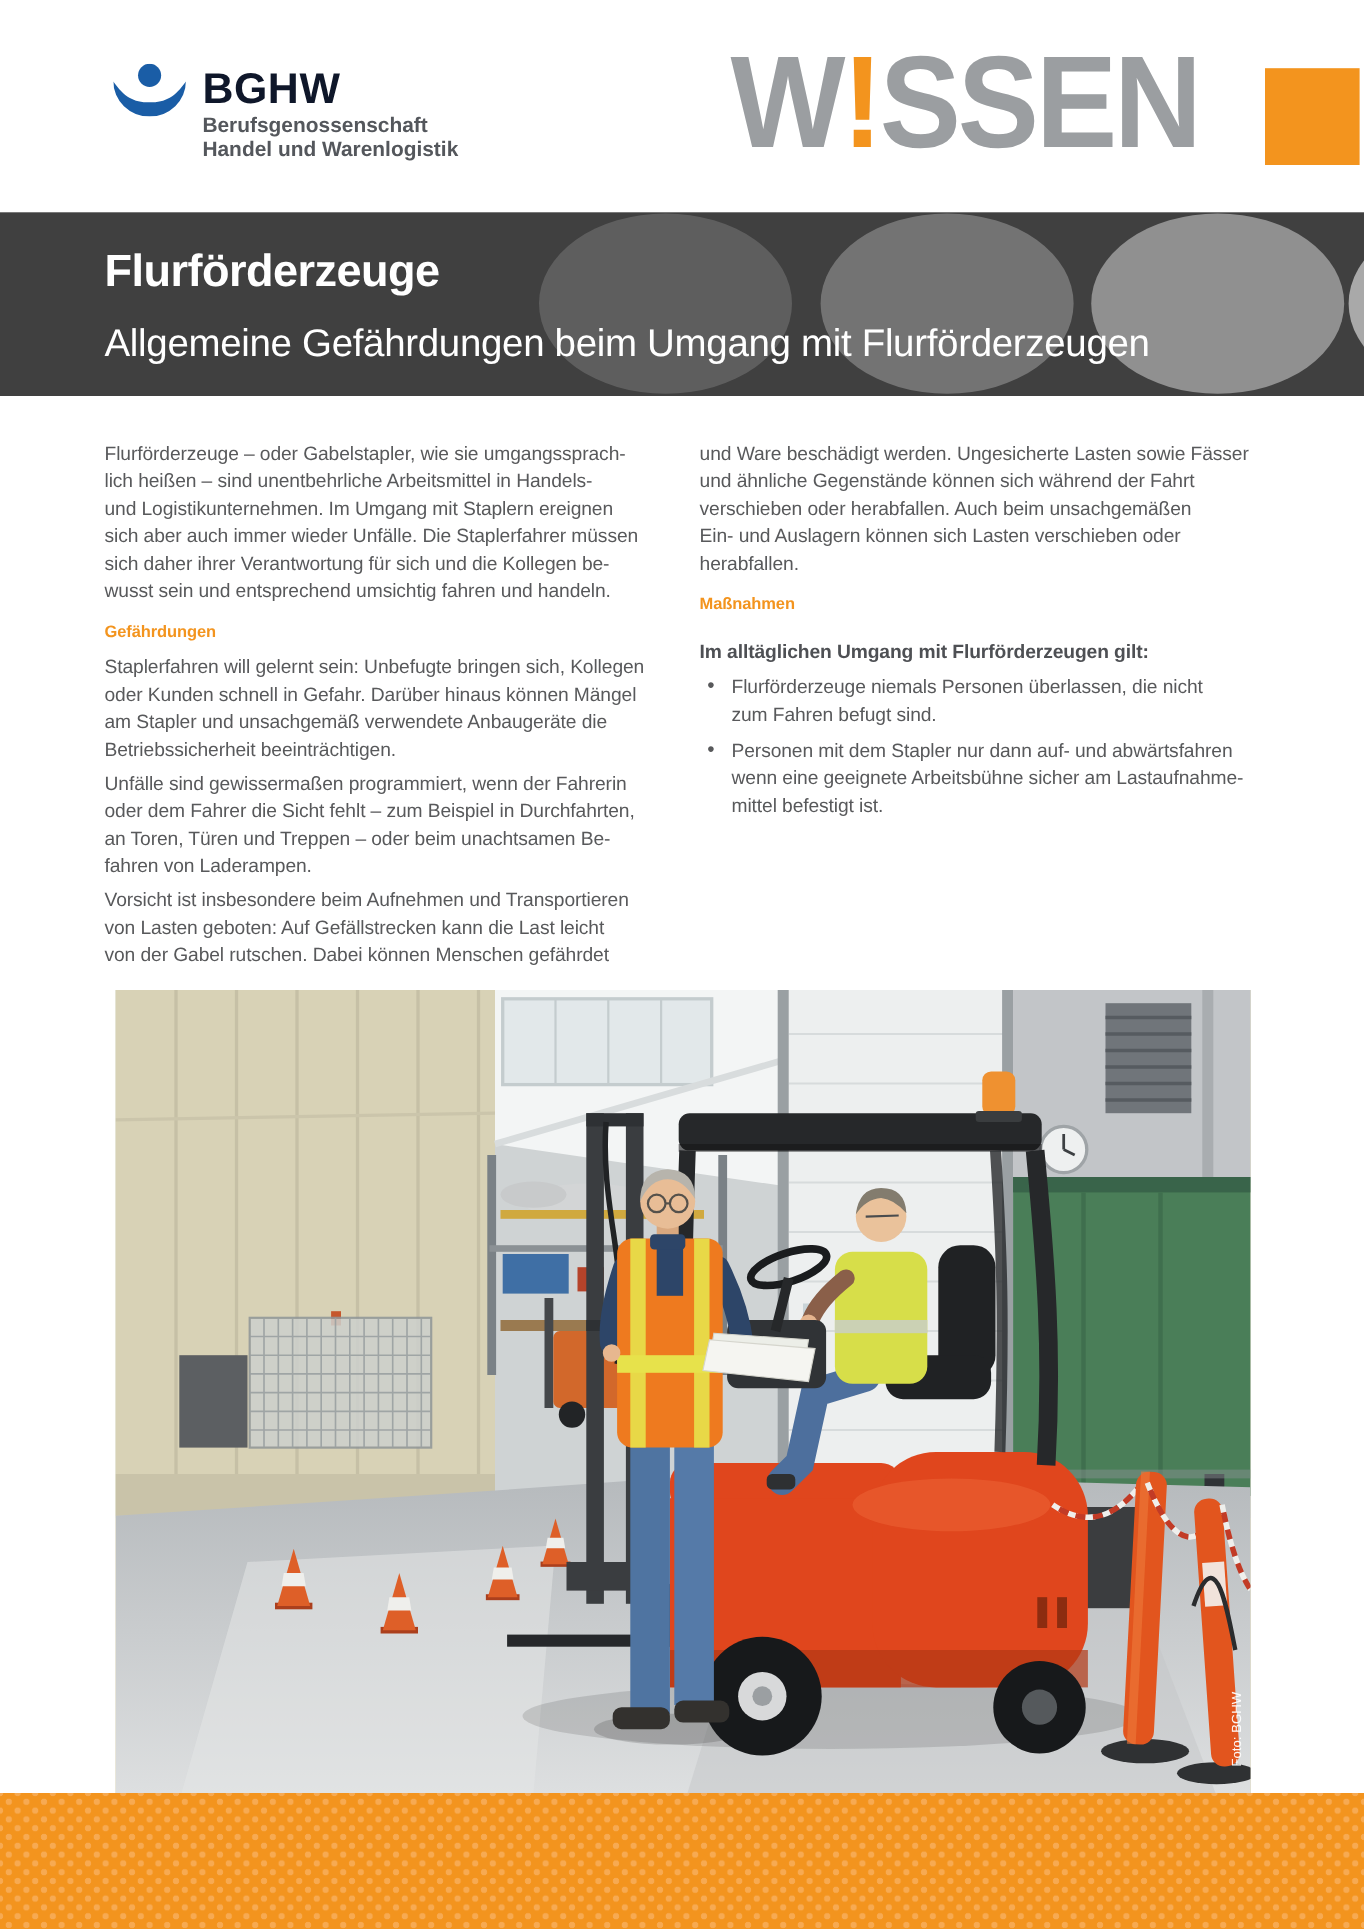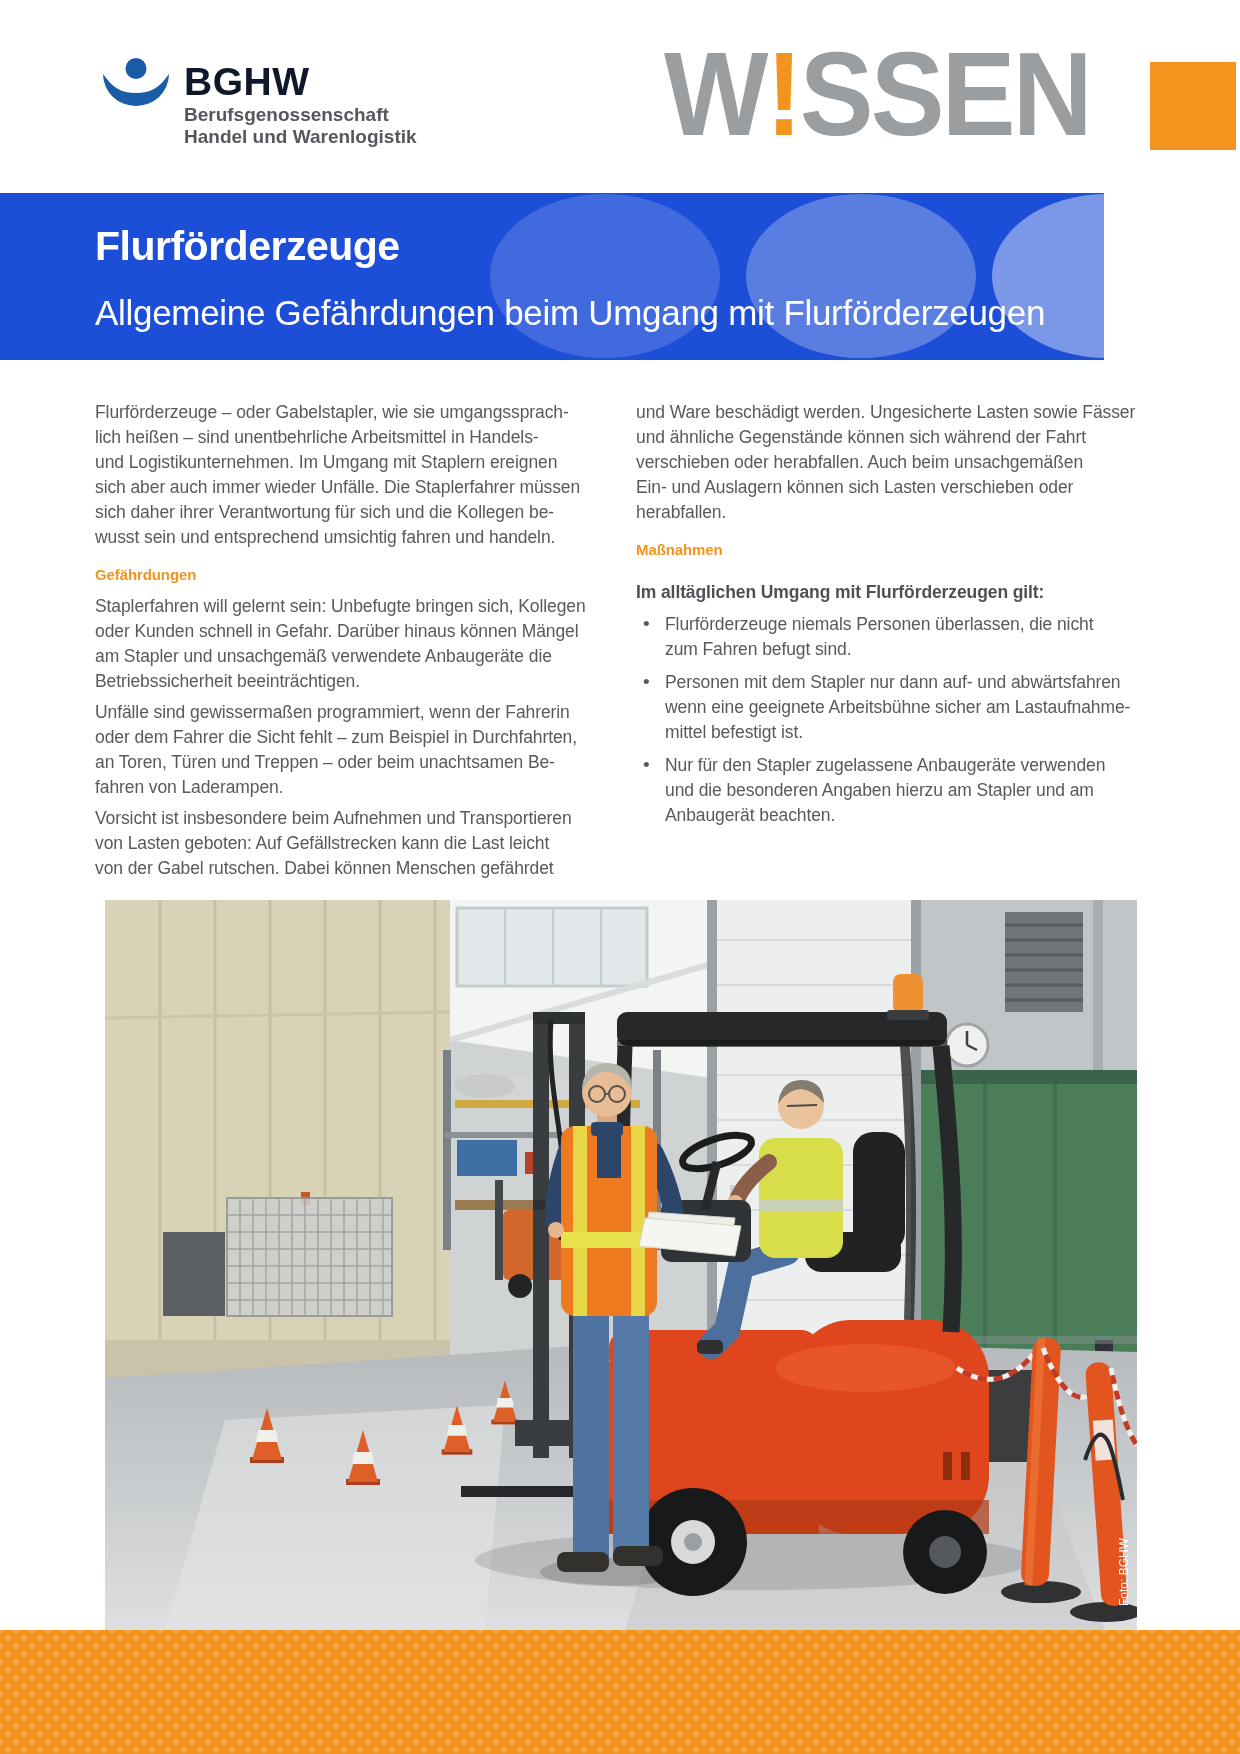--- a/index.html
+++ b/index.html
@@ -11,21 +11,21 @@
   .bghw-icon{position:absolute;left:0;top:2px;}
   .bghw-name{position:absolute;left:81px;top:4px;font-size:39px;font-weight:bold;color:#0f172a;letter-spacing:0.5px;}
   .bghw-sub{position:absolute;left:81px;top:48px;font-size:19px;line-height:22px;color:#54575c;font-weight:600;}
   .wissen{position:absolute;left:664px;top:34px;font-size:119px;font-weight:bold;line-height:120px;
           letter-spacing:-3px;transform:scaleX(0.93);transform-origin:left top;white-space:nowrap;}
   .wissen .gray{color:#9b9ea1;}
   .wissen .orange{color:#F3941E;}
   .wissen-square{position:absolute;left:1150px;top:62px;width:86px;height:88px;background:#F3941E;}
 
   
-  .banner{position:absolute;left:0;top:193px;width:1104px;height:167px;background:#1d4ed8;overflow:hidden;}
+  .banner{position:absolute;left:0;top:193px;width:1240px;height:167px;background:#404040;overflow:hidden;}
   .banner .bubble{position:absolute;border-radius:50%;background:#ffffff;}
   .banner-title{position:absolute;left:95px;top:30px;color:#ffffff;font-size:41px;font-weight:bold;letter-spacing:-0.5px;}
   .banner-subtitle{position:absolute;left:95px;top:100px;color:#ffffff;font-size:35px;font-weight:normal;letter-spacing:-0.3px;}
 
   
   .col{position:absolute;top:400px;width:508px;color:#58595B;font-size:17.5px;line-height:25px;letter-spacing:-0.1px;}
   .col-left{left:95px;}
   .col-right{left:636px;}
   .col p{margin:0 0 6px 0;white-space:pre-line;}
   .col h3{margin:12px 0 7px 0;font-size:15px;color:#F3941E;font-weight:bold;}
@@ -107,23 +107,20 @@
 Ein- und Auslagern können sich Lasten verschieben oder
 herabfallen.</p>
     <h3>Maßnahmen</h3>
     <p class="intro-bold">Im alltäglichen Umgang mit Flurförderzeugen gilt:</p>
     <ul>
       <li><span>Flurförderzeuge niemals Personen überlassen, die nicht
 zum Fahren befugt sind.</span></li>
       <li><span>Personen mit dem Stapler nur dann auf- und abwärtsfahren
 wenn eine geeignete Arbeitsbühne sicher am Lastaufnahme-
 mittel befestigt ist.</span></li>
-      <li><span>Nur für den Stapler zugelassene Anbaugeräte verwenden
-und die besonderen Angaben hierzu am Stapler und am
-Anbaugerät beachten.</span></li>
     </ul>
   </div>
 
   <div class="photo">
     <svg width="1032" height="730" viewBox="0 0 1032 730">
       <defs>
         <linearGradient id="floorGrad" x1="0" y1="0" x2="0" y2="1">
           <stop offset="0" stop-color="#b5b9bc"></stop>
           <stop offset="1" stop-color="#dddfe0"></stop>
         </linearGradient>

